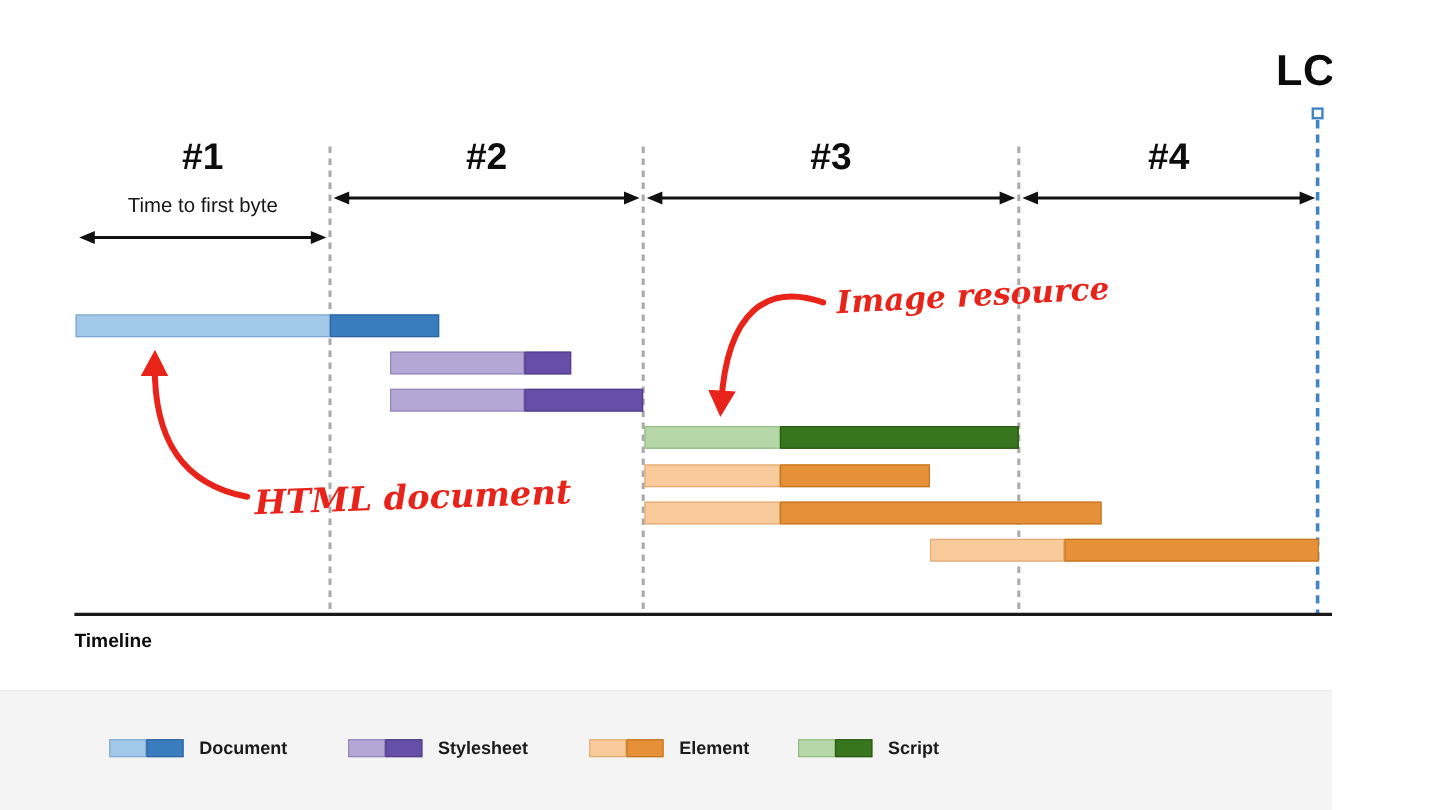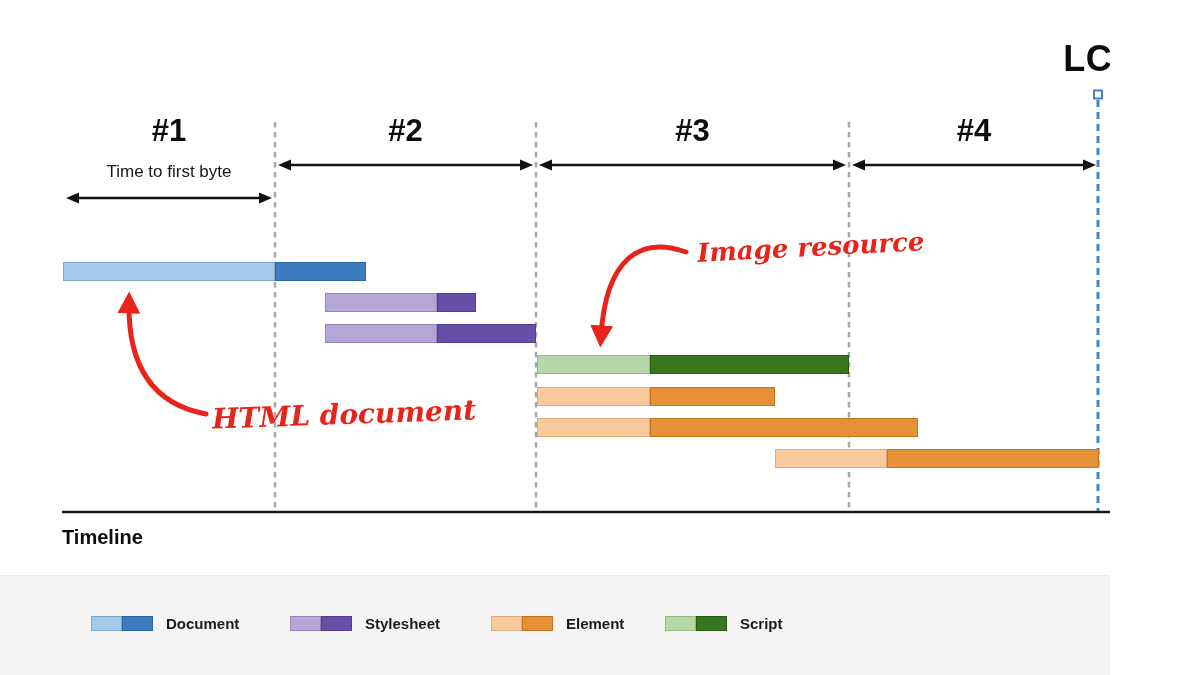--- a/index.html
+++ b/index.html
@@ -31,21 +31,21 @@
   .image.dark{background:#38761D;border-color:#2A5A13;}
   
   .annot{
     position:absolute;color:#E8231A;
     font-family:"DejaVu Serif", serif;font-style:italic;font-weight:700;
     white-space:nowrap;
   }
   .annot.image-res{left:697px;top:232px;font-size:26px;transform:rotate(-3deg);}
   .annot.html-doc{left:212px;top:398px;font-size:28px;transform:rotate(-2deg);}
   
-  .timeline-label{position:absolute;left:62px;top:526px;font-size:20px;font-weight:700;color:#0d0d0d;}
+  .timeline-label{position:absolute;left:62px;top:526px;font-size:16px;font-weight:700;color:#0d0d0d;}
   
   .legend-band{position:absolute;left:0;top:575px;width:1200px;height:100px;background:#F4F4F4;border-top:1px solid #ececec;}
   .legend-item{position:absolute;top:615px;display:flex;align-items:center;margin-left:28px;}
   .swatch{display:inline-flex;width:62px;height:15px;}
   .swatch span{display:inline-block;width:31px;height:15px;box-sizing:border-box;border:1px solid rgba(0,0,0,.18);}
   .legend-text{margin-left:13px;font-size:15px;font-weight:700;color:#1b1b1b;}
 </style>
 </head>
 <body>
 

